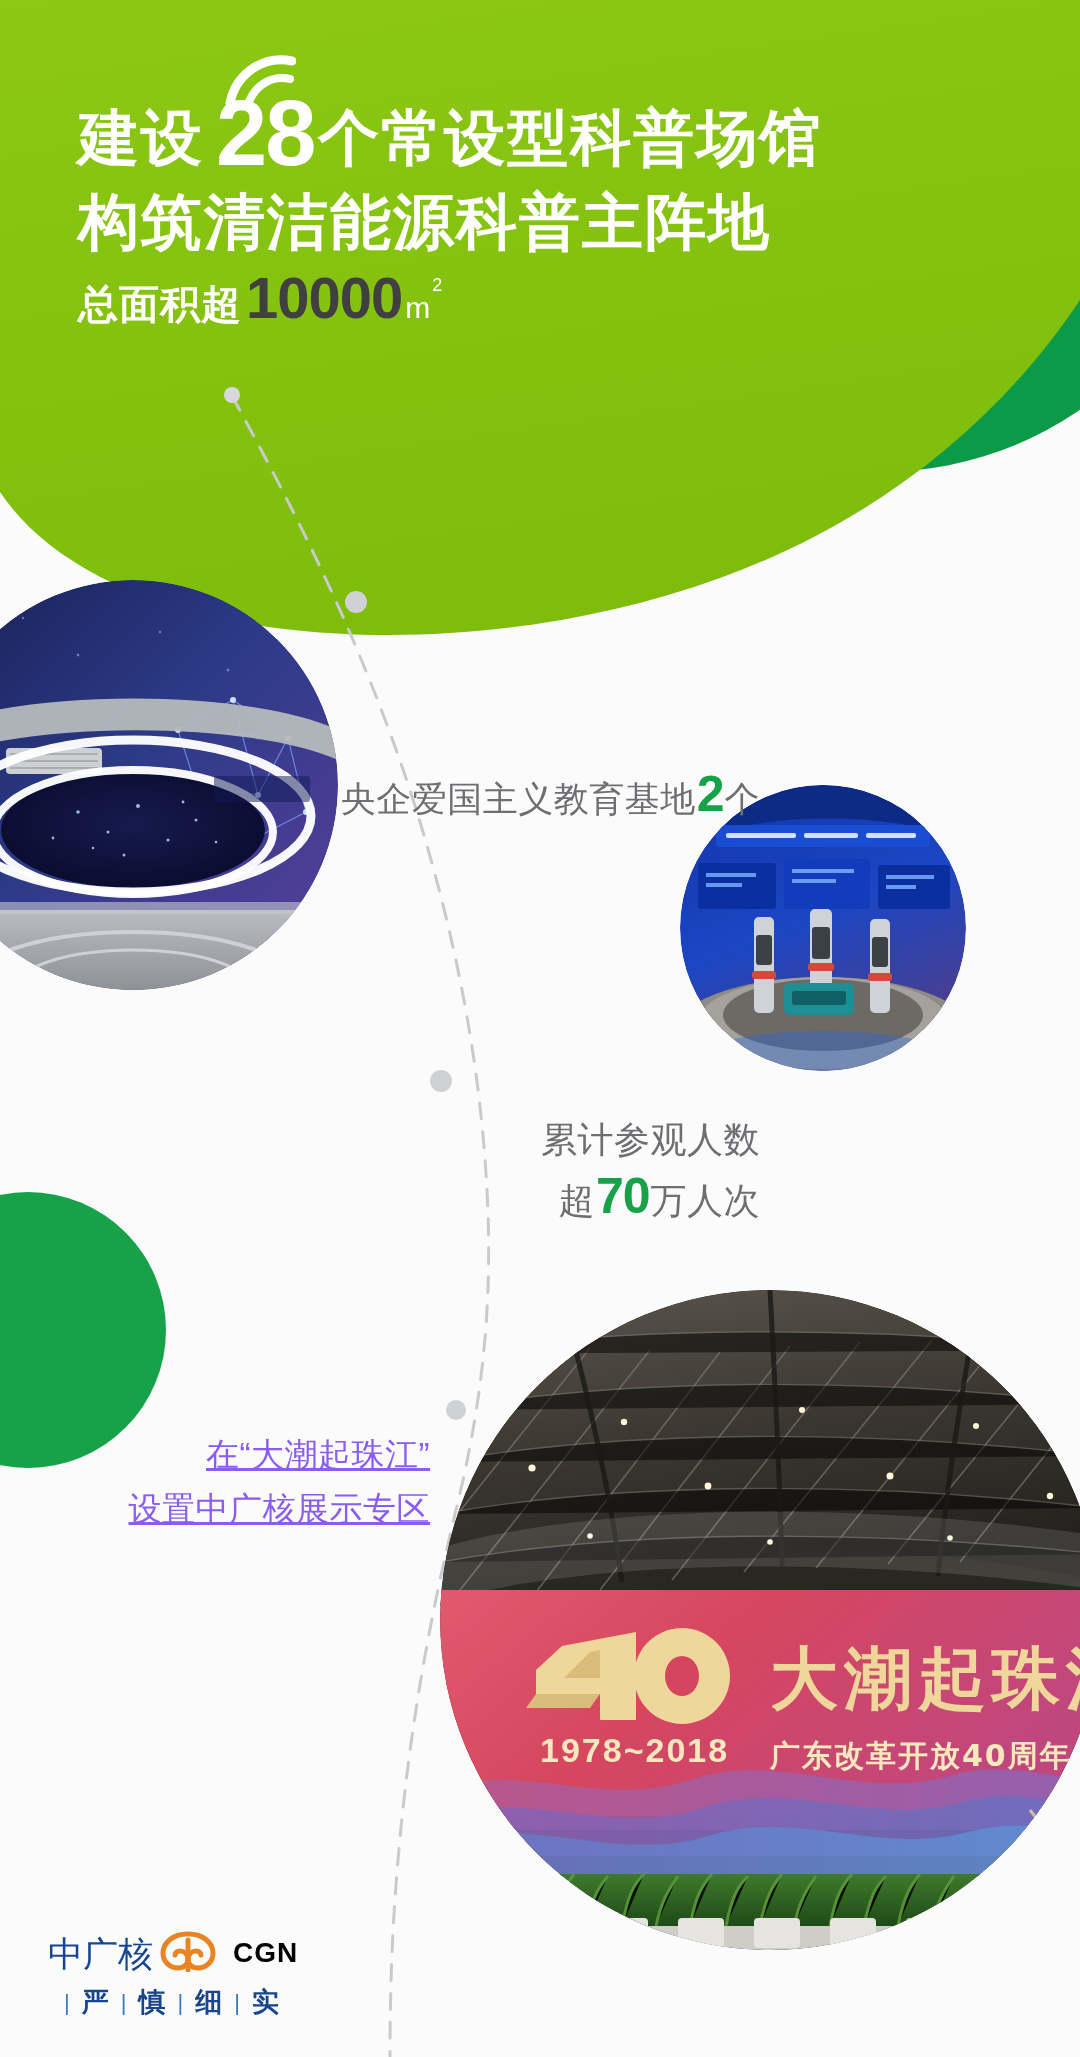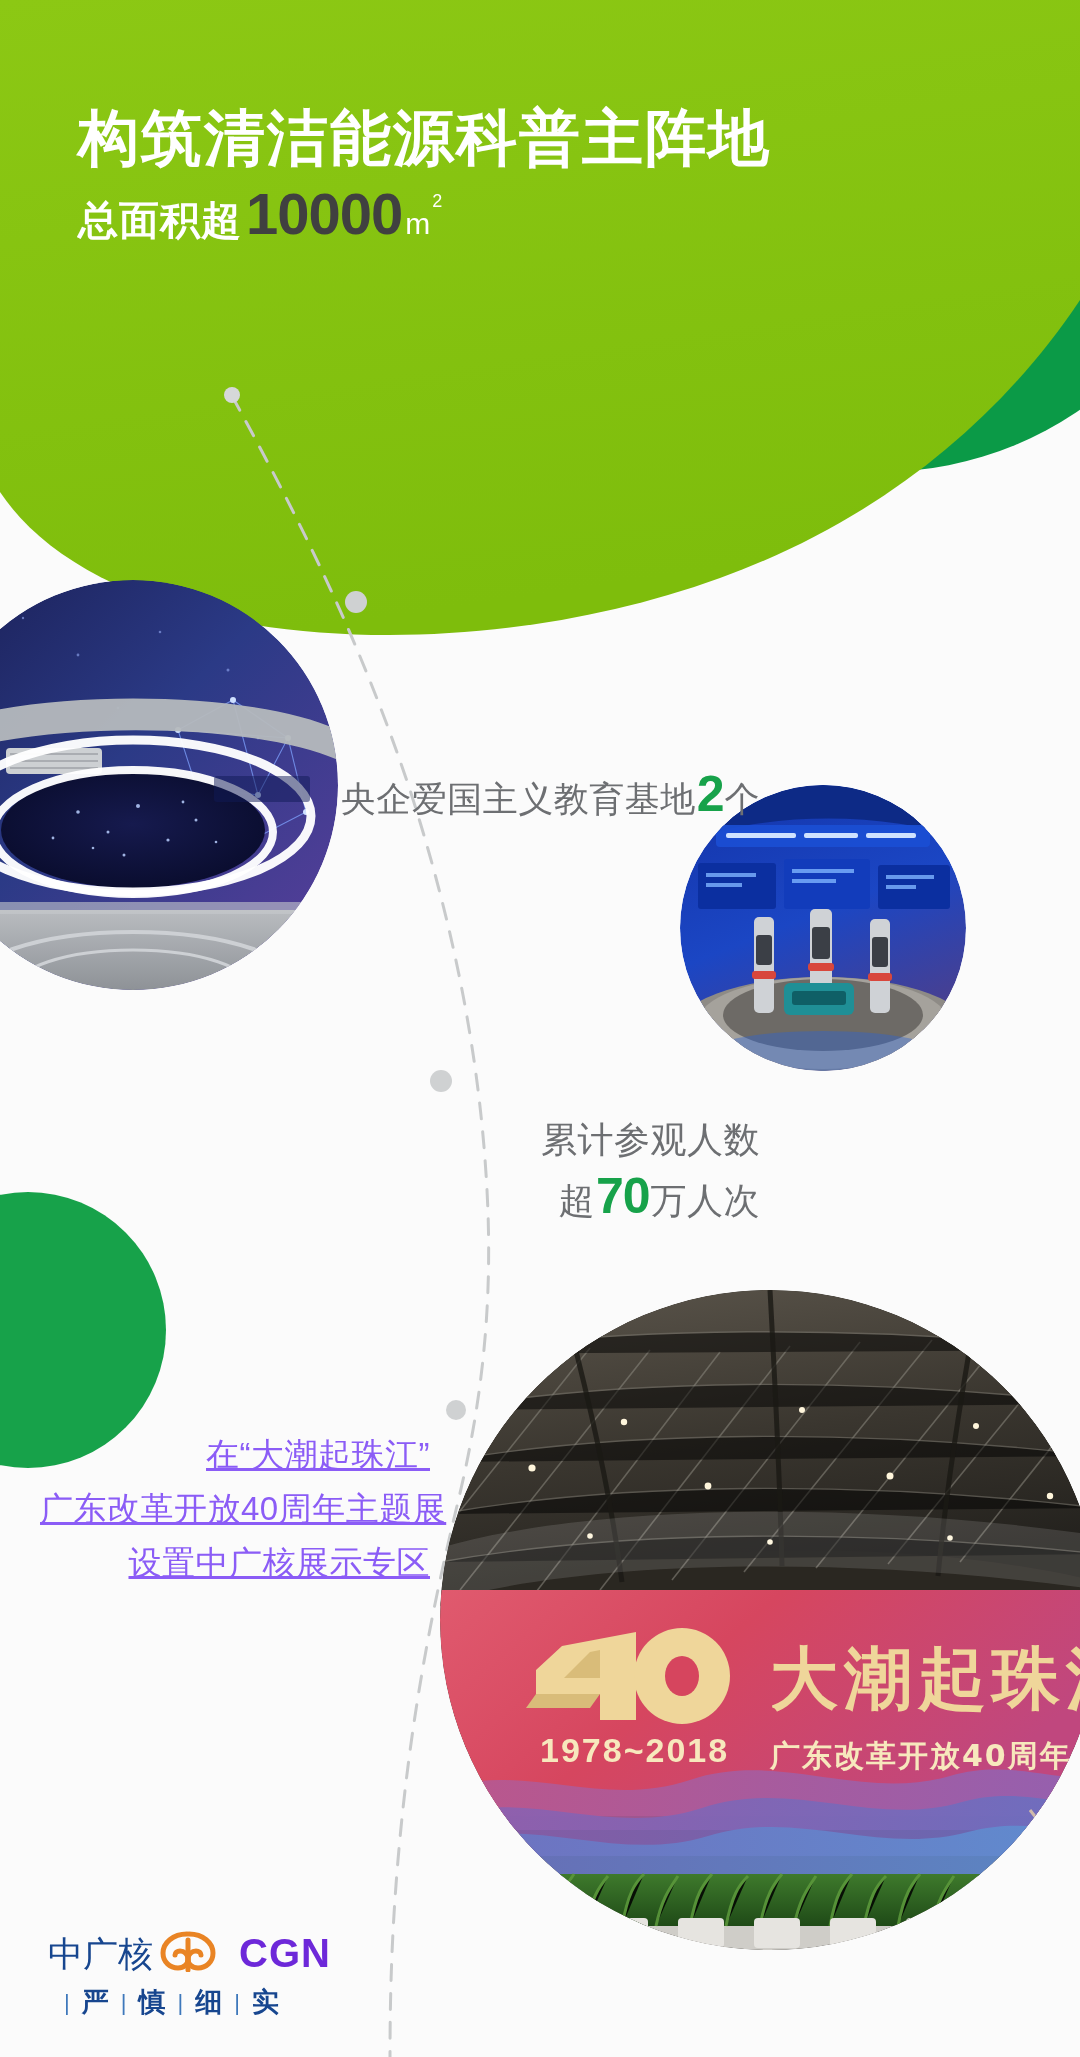--- a/index.html
+++ b/index.html
@@ -113,22 +113,22 @@
 
   
   #logo { position:absolute; left:48px; top:1930px; z-index:20; }
   .logo-row1 { display:flex; align-items:center; }
   .logo-cn {
     color:#17468f; font-size:35px; font-weight:normal;
     letter-spacing:0px; line-height:1;
   }
   .logo-mark { margin:0 4px; }
   .logo-en {
-    color:#6d28d9; font-size:40px; font-weight:bold;
-    letter-spacing:1px; line-height:1; margin-left:16px;
+    color:#000000; font-size:28px; font-weight:bold;
+    letter-spacing:1px; line-height:1; margin-left:10px;
   }
   .logo-row2 {
     display:flex; align-items:center; margin-top:13px; padding-left:4px;
   }
   .logo-row2 .sep {
     color:#3e78bb; font-size:22px; margin:0 12px; line-height:1;
   }
   .logo-row2 .w {
     color:#17468f; font-size:27px; font-weight:bold; line-height:1;
   }
@@ -467,20 +467,26 @@
           <rect x="390" y="628" width="46" height="30" rx="4"></rect>
           <rect x="466" y="628" width="46" height="30" rx="4"></rect>
           <rect x="542" y="628" width="46" height="30" rx="4"></rect>
           <rect x="614" y="628" width="44" height="30" rx="4"></rect>
         </g>
       </g>
     </svg>
   </div>
 
   <div class="header-text">
+    <div class="title-line">
+      <span>建设</span><span class="hl-num"><svg class="swoosh" viewBox="0 0 72 54" xmlns="http://www.w3.org/2000/svg">
+          <path d="M6,50 C12,20 40,2 68,8" fill="none" stroke="#ffffff" stroke-width="9" stroke-linecap="round"></path>
+          <path d="M24,52 C30,32 48,22 66,26" fill="none" stroke="#ffffff" stroke-width="8" stroke-linecap="round"></path>
+        </svg><span>28</span></span><span>个常设型科普场馆</span>
+    </div>
     <div class="title-line">构筑清洁能源科普主阵地</div>
 
     <div class="subtitle">
       <span>总面积超</span>
       <span class="big-num">10000</span>
       <span class="unit"><span>m</span><sup>2</sup></span>
     </div>
   </div>
 
   <div class="dot" id="dot-top"></div>
@@ -496,21 +502,20 @@
 
   <div class="txt-block" id="block-visits">
     <div class="stat-line">累计参观人数</div>
     <div class="stat-line">
       <span>超</span><span class="n">70</span><span>万人次</span>
     </div>
   </div>
 
   <div class="txt-block" id="block-expo">
     <div class="stat-line">在“大潮起珠江”</div>
-    <div class="stat-line">广东改革开放40周年主题展</div>
     <div class="stat-line">设置中广核展示专区</div>
   </div>
 
   <div id="logo">
     <div class="logo-row1">
       <span class="logo-cn">中广核</span>
       <span class="logo-mark">
         <svg width="62" height="42" viewBox="0 0 62 42" xmlns="http://www.w3.org/2000/svg">
           <path d="M30,4 C16,4 6,13 6,23 C6,32 13,38 21,38 C27,38 31,34 31,29
                    C31,24 27,21 23,21 C20,21 18,23 18,25" fill="none" stroke="#e98424" stroke-width="5" stroke-linecap="round"></path>

